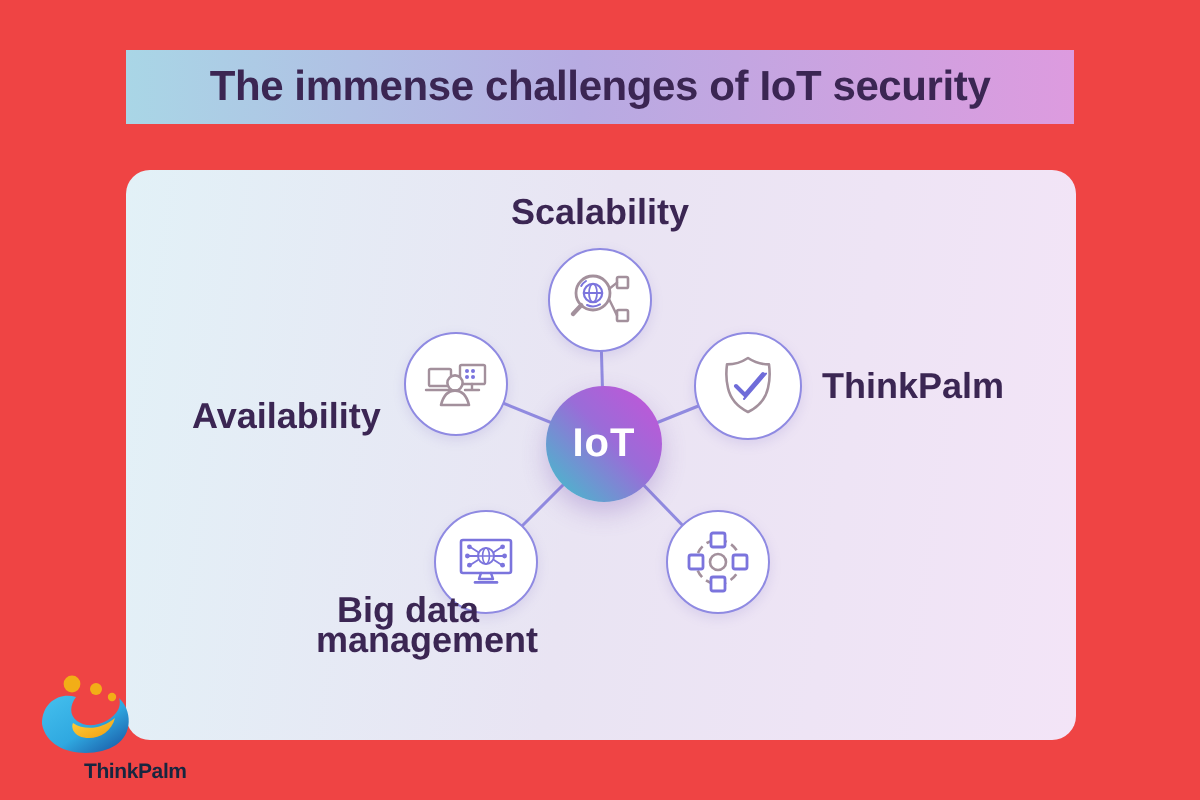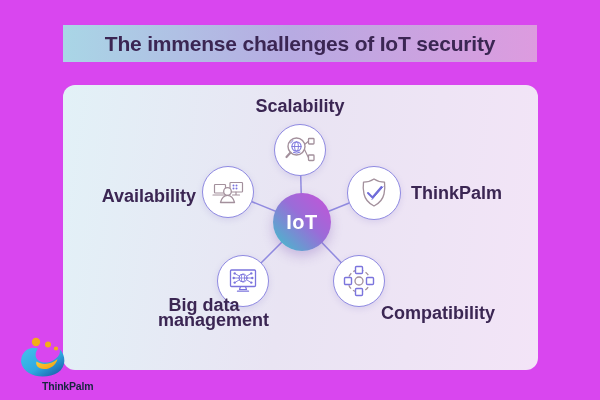--- a/index.html
+++ b/index.html
@@ -1,17 +1,17 @@
 <!DOCTYPE html>
 <html><head>
 <meta charset="utf-8">
 <style>
   html,body{margin:0;padding:0;background:#ffffff;}
   .stage{
-    position:relative;width:600px;height:400px;background:#d946ef;overflow:hidden;
+    position:relative;width:600px;height:400px;background:#ef4444;overflow:hidden;
     font-family:"Liberation Sans",sans-serif;
   }
   .banner{
     position:absolute;left:63px;top:25px;width:474px;height:37px;
     background:linear-gradient(90deg,#a9d6e6 0%,#b7abe2 48%,#dd9bdf 100%);
     display:flex;align-items:center;justify-content:center;
     color:#3b2653;font-weight:bold;font-size:21px;letter-spacing:-0.2px;
   }
   .card{
     position:absolute;left:63px;top:85px;width:475px;height:285px;border-radius:12px;
@@ -31,21 +31,21 @@
   .iot{
     position:absolute;z-index:3;left:273px;top:193px;width:58px;height:58px;border-radius:50%;
     background:linear-gradient(45deg,#3cc4ca 0%,#9a6cd8 55%,#c653d8 100%);
     display:flex;align-items:center;justify-content:center;
     color:#ffffff;font-weight:bold;font-size:20px;letter-spacing:0.5px;
     box-shadow:0 5px 12px rgba(120,80,180,0.30);
     text-align:right;
   }
   .lbl{position:absolute;z-index:2;font-weight:bold;color:#3b2653;font-size:18px;line-height:14.5px;}
   .lbl-scalability{left:240px;top:99px;width:120px;text-align:center;}
-  .lbl-availability{left:96px;top:189px;width:100px;text-align:right;}
+  .lbl-availability{left:96px;top:201px;width:100px;text-align:left;}
   .lbl-security{left:411px;top:186px;width:90px;text-align:left;}
   .lbl-bigdata{left:158px;top:298px;width:92px;text-align:center;}
   .lbl-compatibility{left:381px;top:306px;width:110px;text-align:left;}
   .logo{position:absolute;left:13px;top:334px;width:60px;text-align:center;z-index:4;}
   .logo-text{font-size:10.5px;font-weight:bold;color:#17263f;margin-top:0px;letter-spacing:-0.2px;margin-left:29px;}
   svg{display:block;}
   .icon{display:block;}
 </style>
 </head>
 <body>
@@ -154,21 +154,20 @@
   </div>
 
   <div class="iot">
     <span>IoT</span>
   </div>
 
   <div class="lbl lbl-scalability">Scalability</div>
   <div class="lbl lbl-availability">Availability</div>
   <div class="lbl lbl-security">ThinkPalm</div>
   <div class="lbl lbl-bigdata">Big data management</div>
-  <div class="lbl lbl-compatibility">Compatibility</div>
 
   <div class="logo">
     <svg width="56" height="46" viewBox="0 0 56 46" style="margin:0 auto;">
       <defs>
         <linearGradient id="blueGrad" x1="0" y1="0" x2="1" y2="1">
           <stop offset="0" stop-color="#45c0ee"></stop>
           <stop offset="0.55" stop-color="#2fa8e0"></stop>
           <stop offset="1" stop-color="#174f9e"></stop>
         </linearGradient>
         <linearGradient id="yellowGrad" x1="0" y1="0" x2="1" y2="1">

